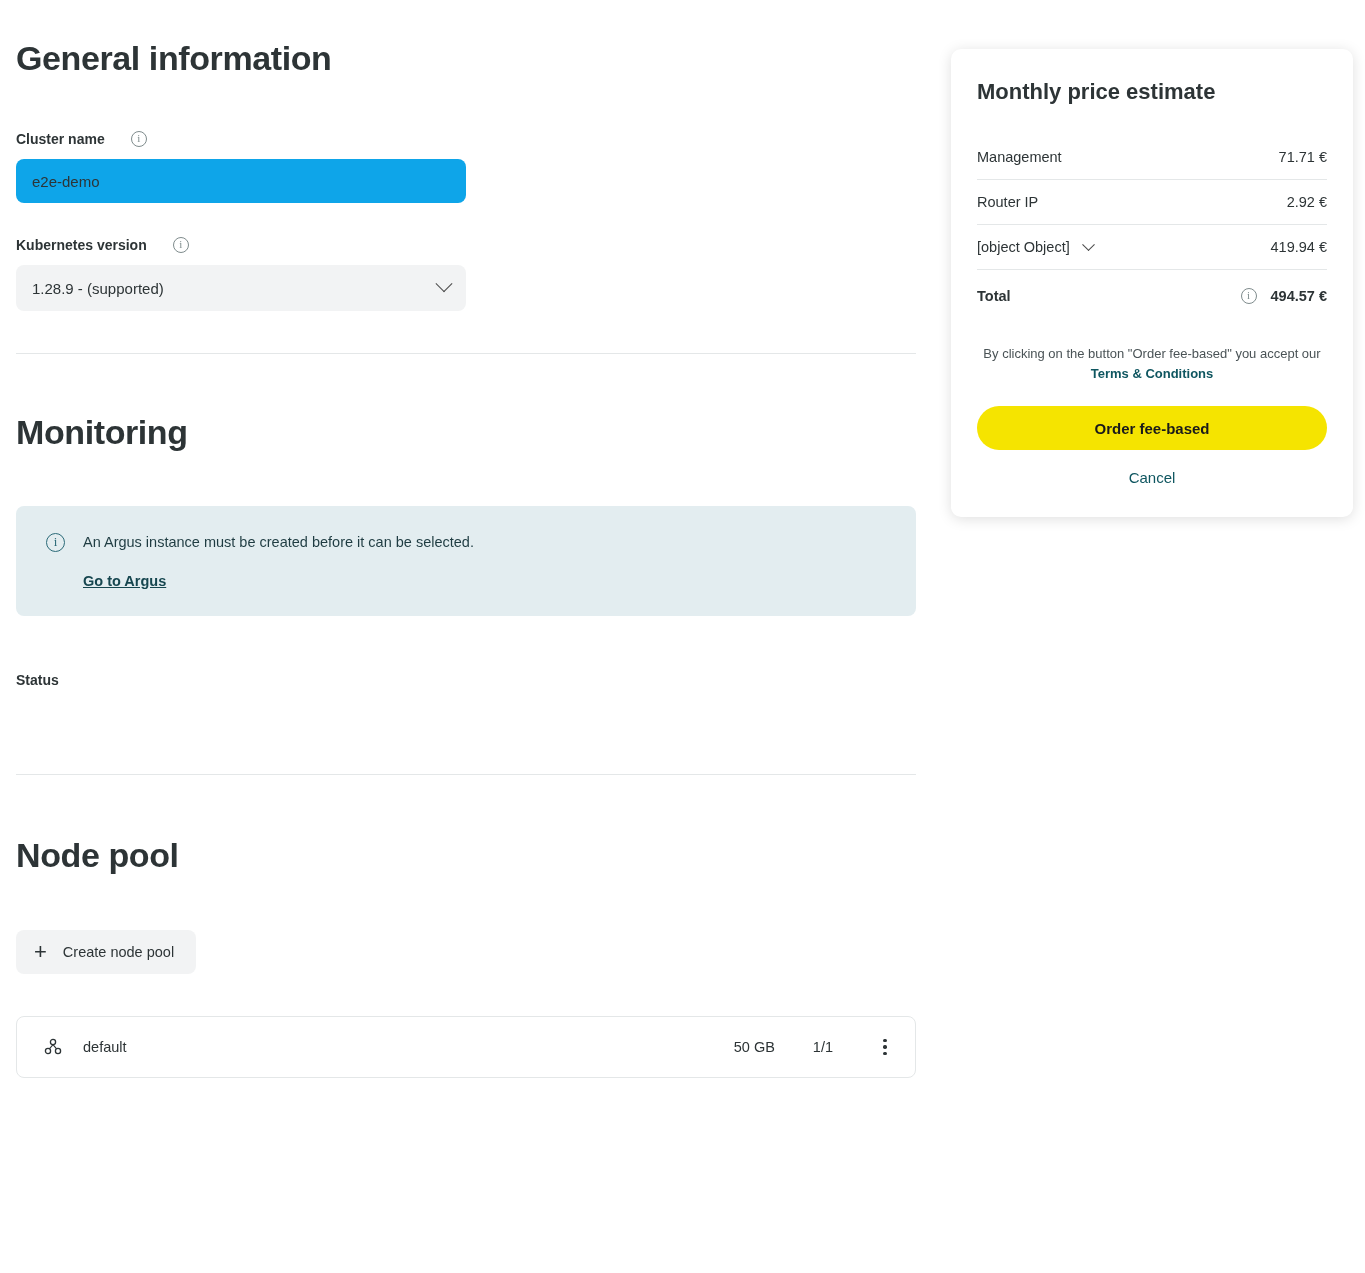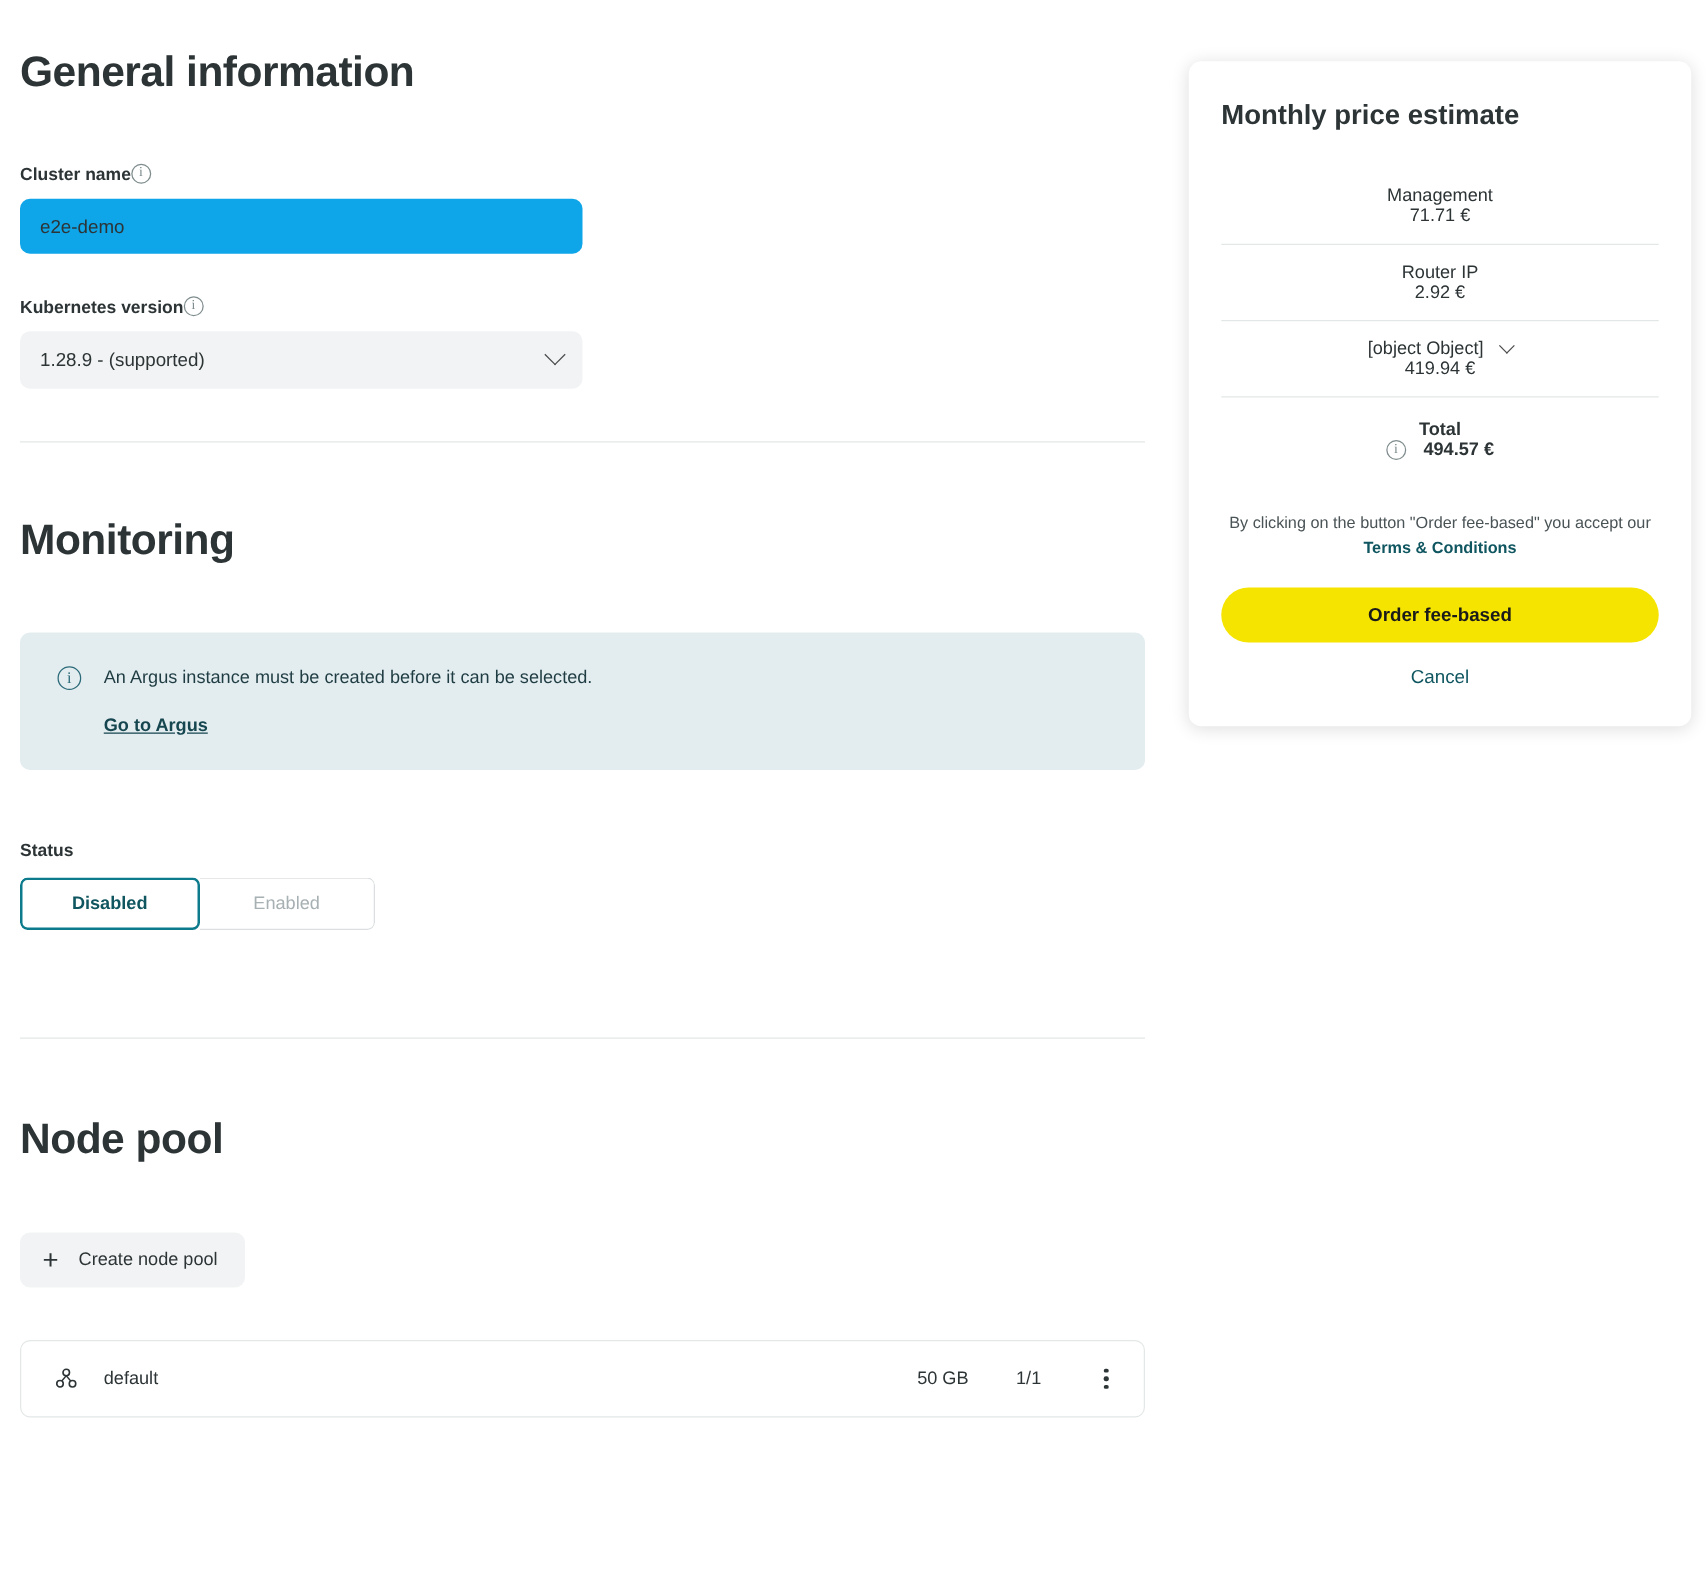--- a/index.html
+++ b/index.html
@@ -34,21 +34,21 @@
     color: #2d3436;
     margin: 0 0 54px 0;
   }
 
   .field-label {
     font-size: 14px;
     font-weight: 700;
     color: #2d3436;
     display: flex;
     align-items: center;
-    gap: 0;
+    gap: 26px;
     margin-bottom: 12px;
   }
 
   .info-icon {
     width: 16px;
     height: 16px;
     border-radius: 50%;
     border: 1.4px solid #7f8c8d;
     color: #7f8c8d;
     font-size: 11px;
@@ -249,21 +249,20 @@
     margin-bottom: 30px;
   }
   .price-row {
     display: flex;
     align-items: center;
     justify-content: space-between;
     font-size: 14.5px;
     color: #2d3436;
     padding: 14px 0;
     border-bottom: 1px solid #e4e7e8;
-    flex-direction: column;
   }
   .price-row .label { display: flex; align-items: center; gap: 14px; }
   .small-chev {
     width: 9px;
     height: 9px;
     border-right: 1.6px solid #4a4a4a;
     border-bottom: 1.6px solid #4a4a4a;
     transform: rotate(45deg) translate(-2px,-2px);
     cursor: pointer;
   }
@@ -342,24 +341,20 @@
 
   <div class="banner">
     <span class="banner-icon">i</span>
     <div>
       <div class="banner-text">An Argus instance must be created before it can be selected.</div>
       <span class="banner-link">Go to Argus</span>
     </div>
   </div>
 
   <div class="status-label">Status</div>
-  <div class="toggle-group">
-    <div class="toggle-btn active">Disabled</div>
-    <div class="toggle-btn inactive">Enabled</div>
-  </div>
 
   <div class="divider" style="margin-top:86px"></div>
 
   <h1 class="section-title" style="margin-top:62px;margin-bottom:56px">Node pool</h1>
 
   <div class="create-btn">
     <span class="plus">+</span>
     <span>Create node pool</span>
   </div>
 

